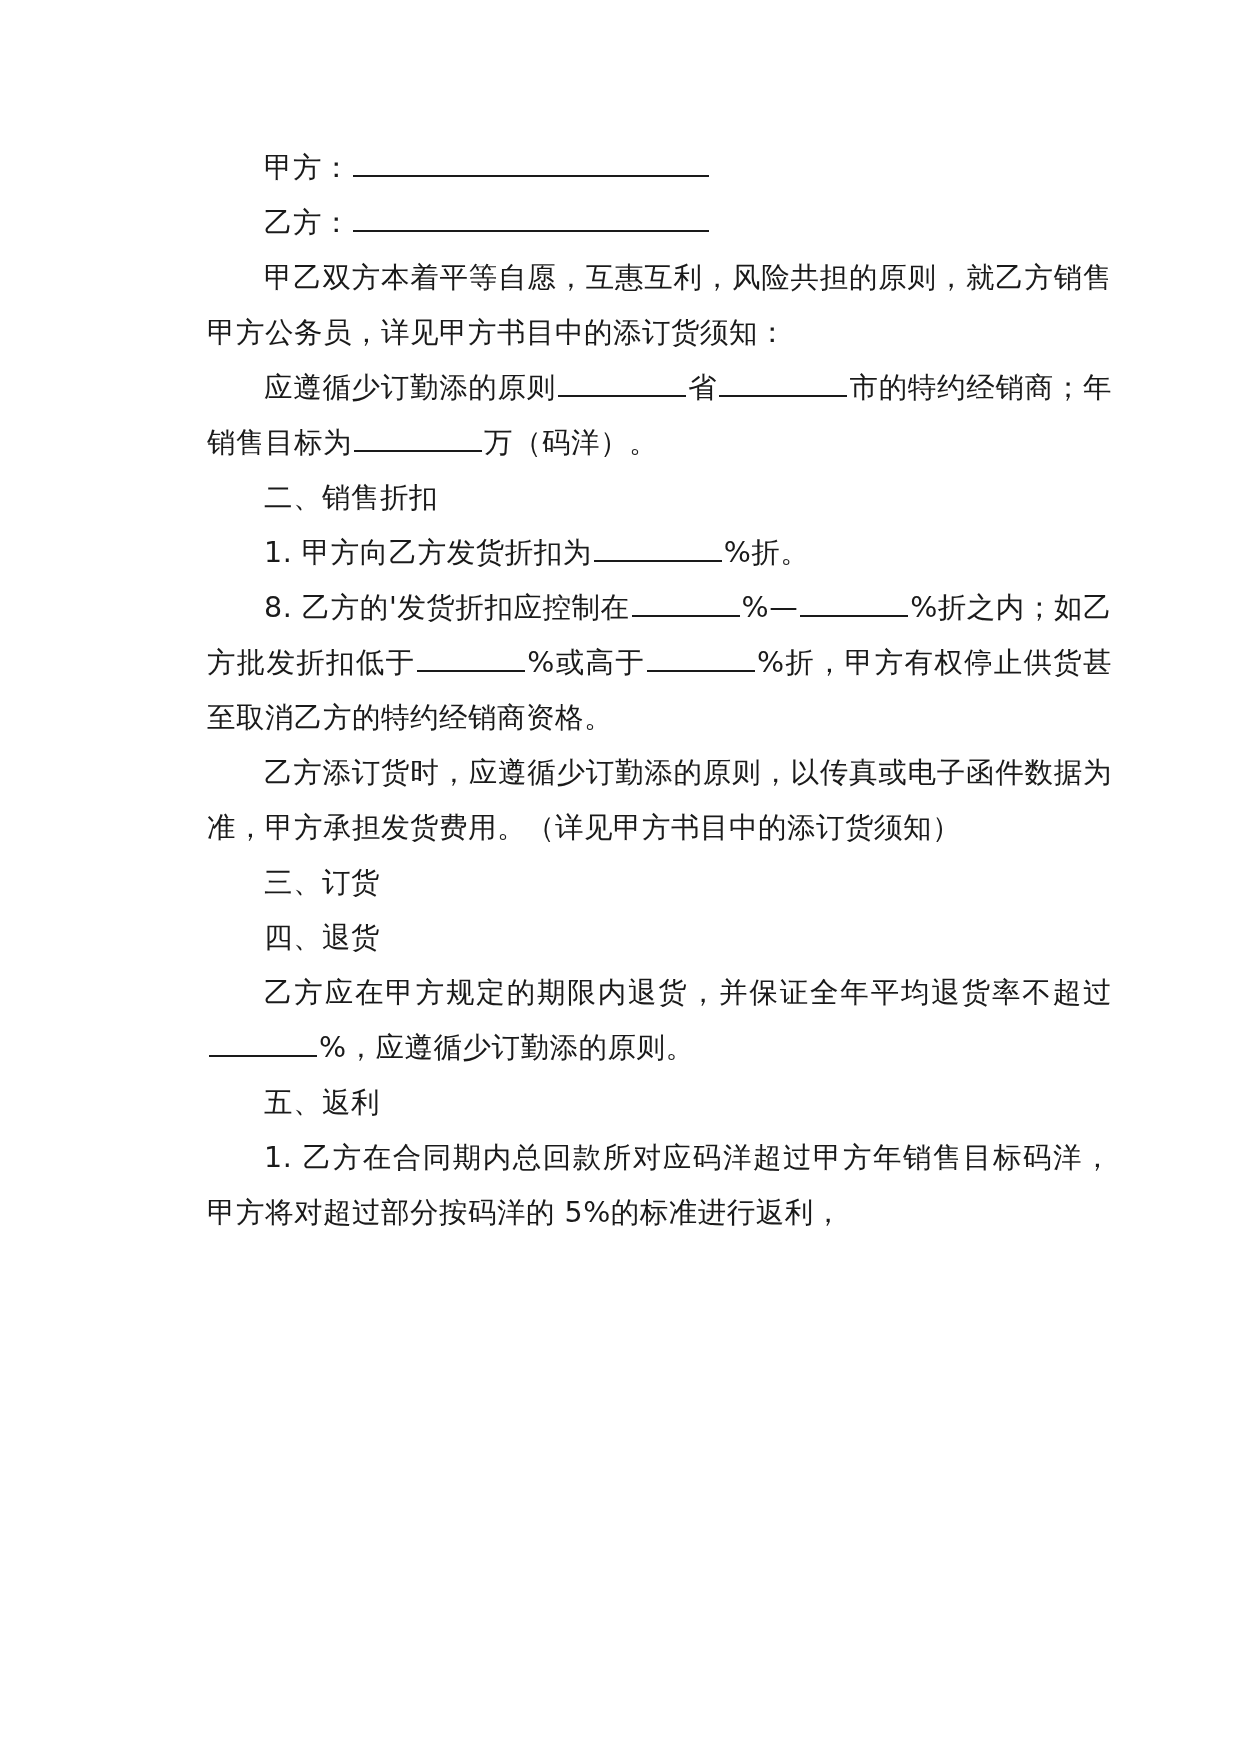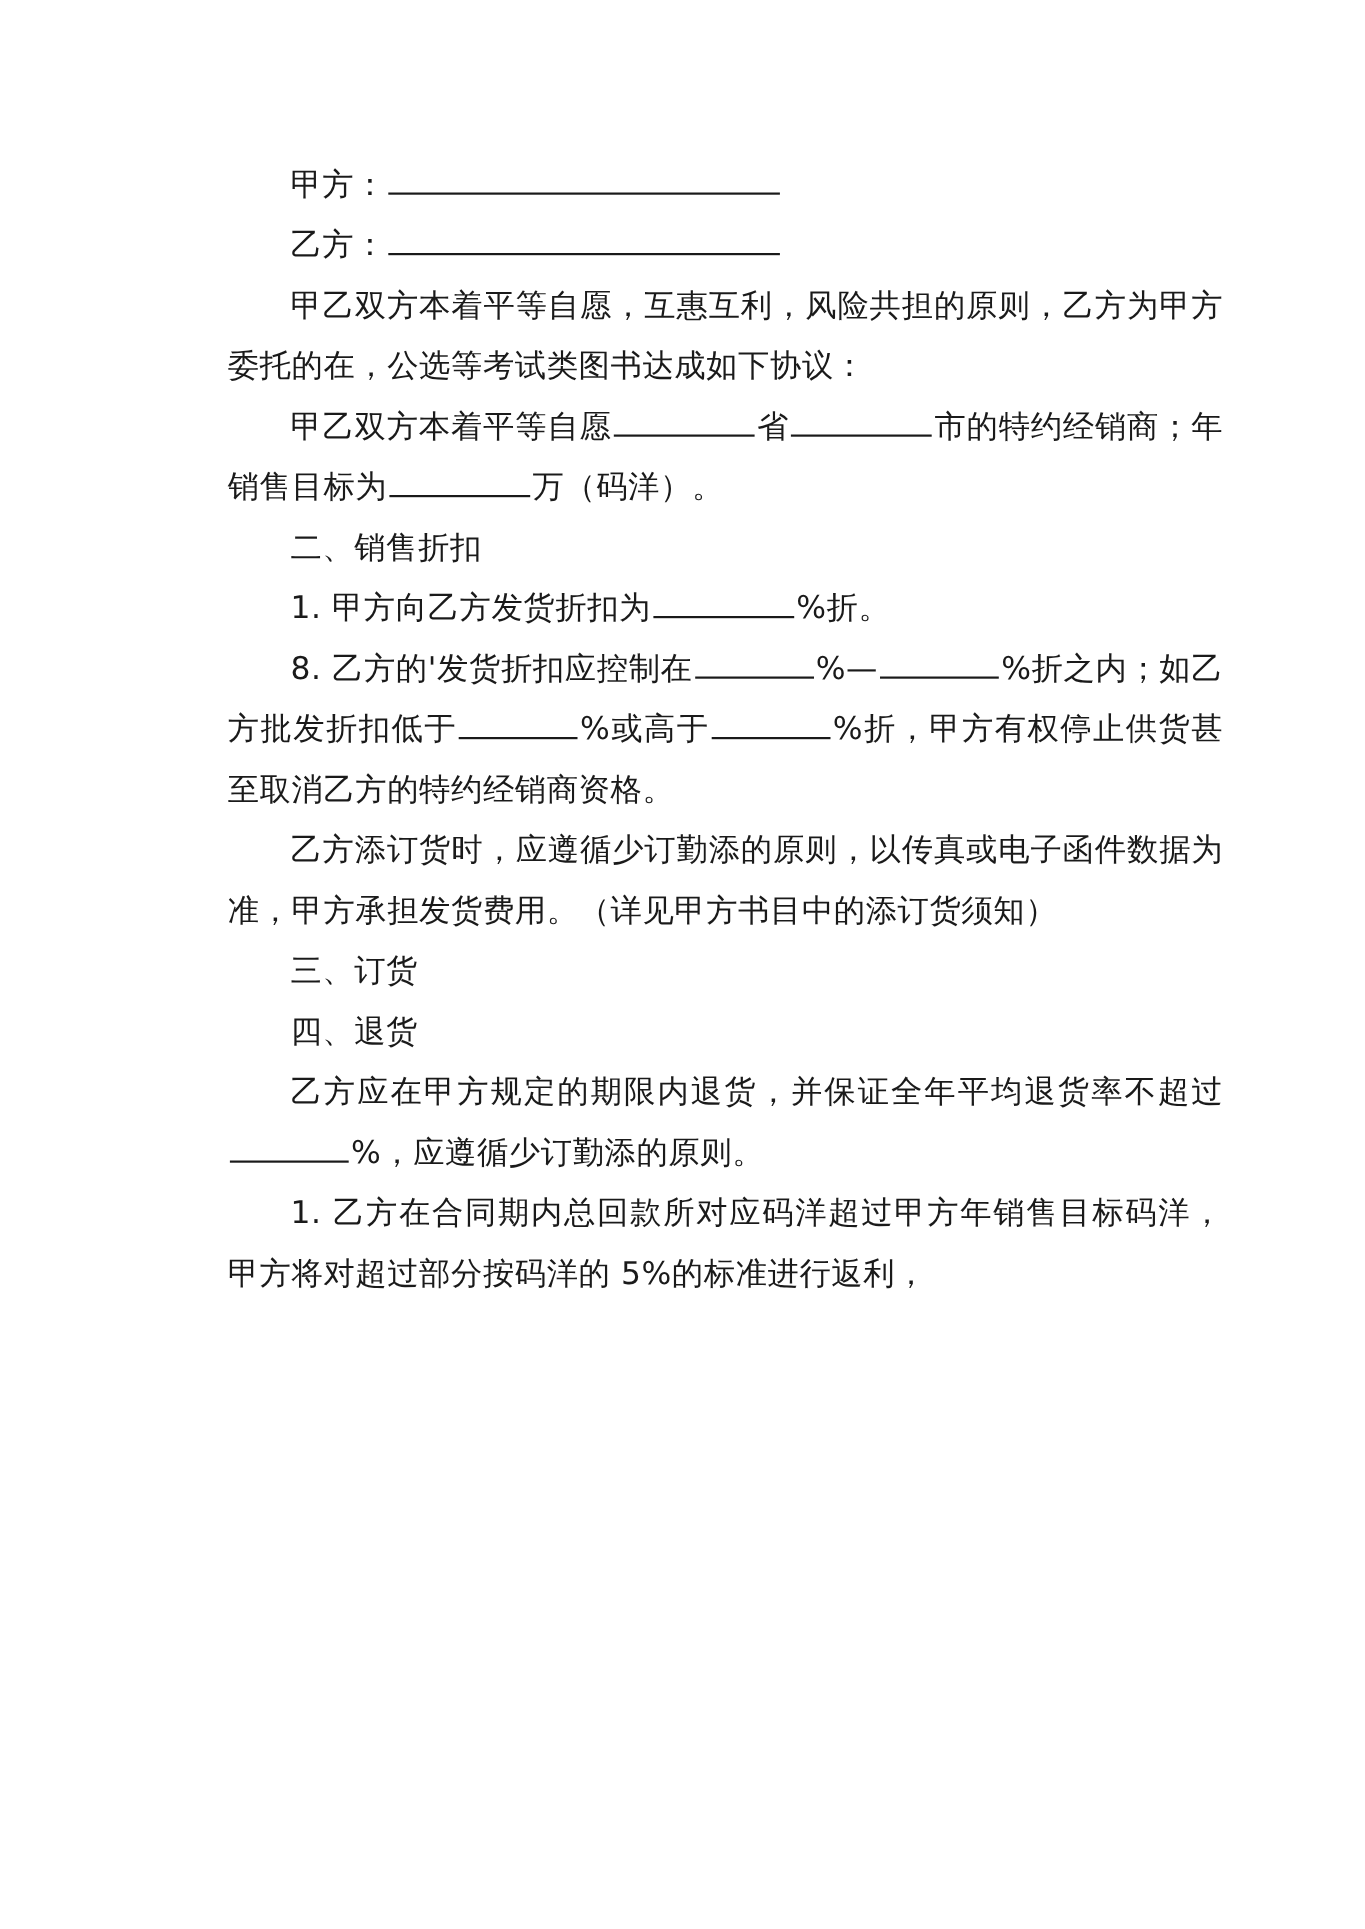--- a/index.html
+++ b/index.html
@@ -50,25 +50,25 @@
   <div class="content">
 
     <p class="para">
       <span>甲方：</span><span class="blank b-name"></span>
     </p>
 
     <p class="para">
       <span>乙方：</span><span class="blank b-name"></span>
     </p>
 
-    <p class="para">甲乙双方本着平等自愿，互惠互利，风险共担的原则，乙方为甲方委托的在，公选等考试类图书达成如下协议：</p>
+    <p class="para">甲乙双方本着平等自愿，互惠互利，风险共担的原则，就乙方销售甲方公务员，详见甲方书目中的添订货须知：</p>
 
 
     <p class="para">
-      <span>甲乙双方本着平等自愿</span><span class="blank b-med"></span><span>省</span><span class="blank b-med"></span><span>市的特约经销商；年销售目标为</span><span class="blank b-med"></span><span>万（码洋）。</span>
+      <span>应遵循少订勤添的原则</span><span class="blank b-med"></span><span>省</span><span class="blank b-med"></span><span>市的特约经销商；年销售目标为</span><span class="blank b-med"></span><span>万（码洋）。</span>
     </p>
 
     <p class="para">二、销售折扣</p>
 
     <p class="para">
       <span>1. 甲方向乙方发货折扣为</span><span class="blank b-med"></span><span>%折。</span>
     </p>
 
     <p class="para">
       <span>8. 乙方的'发货折扣应控制在</span><span class="blank b-short"></span><span>%—</span><span class="blank b-short"></span><span>%折之内；如乙方批发折扣低于</span><span class="blank b-short"></span><span>%或高于</span><span class="blank b-short"></span><span>%折，甲方有权停止供货甚至取消乙方的特约经销商资格。</span>
@@ -78,17 +78,18 @@
     <p class="para">乙方添订货时，应遵循少订勤添的原则，以传真或电子函件数据为准，甲方承担发货费用。（详见甲方书目中的添订货须知）</p>
 
     <p class="para">三、订货</p>
 
     <p class="para">四、退货</p>
 
     <p class="para">
       <span>乙方应在甲方规定的期限内退货，并保证全年平均退货率不超过</span><span class="blank b-short"></span><span>%，应遵循少订勤添的原则。</span>
     </p>
 
+    <p class="para">五、返利</p>
 
     <p class="para">1. 乙方在合同期内总回款所对应码洋超过甲方年销售目标码洋，甲方将对超过部分按码洋的 5%的标准进行返利，</p>
 
   </div>
 </div>
 
 </body></html>

